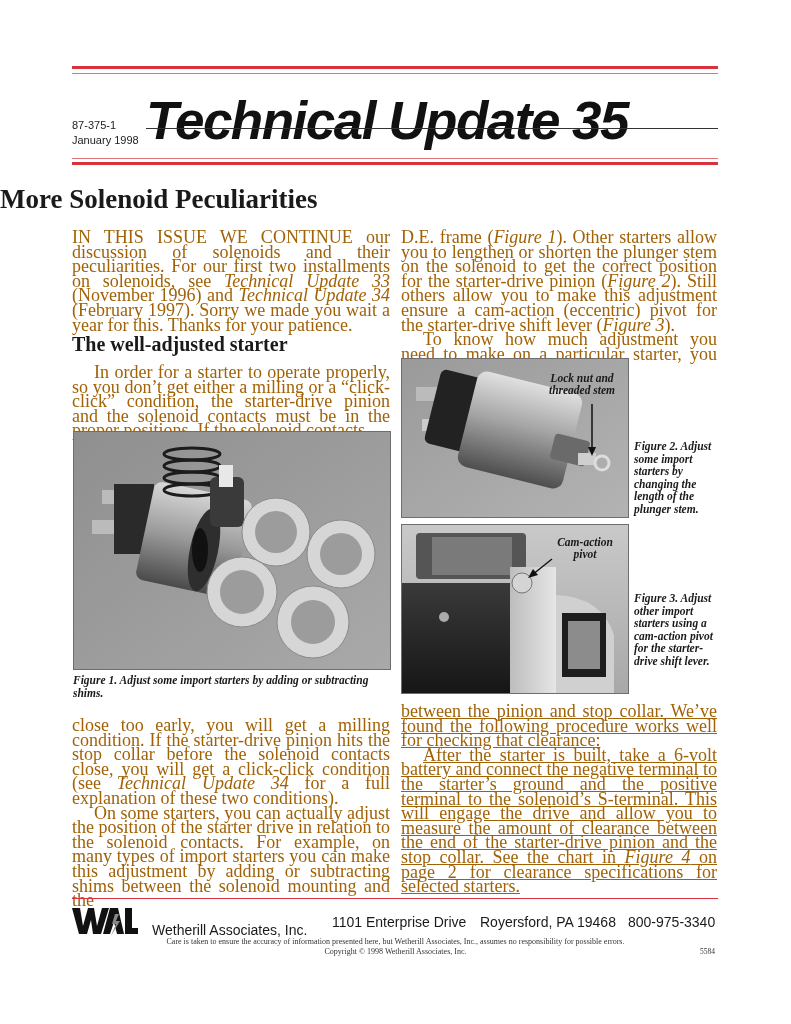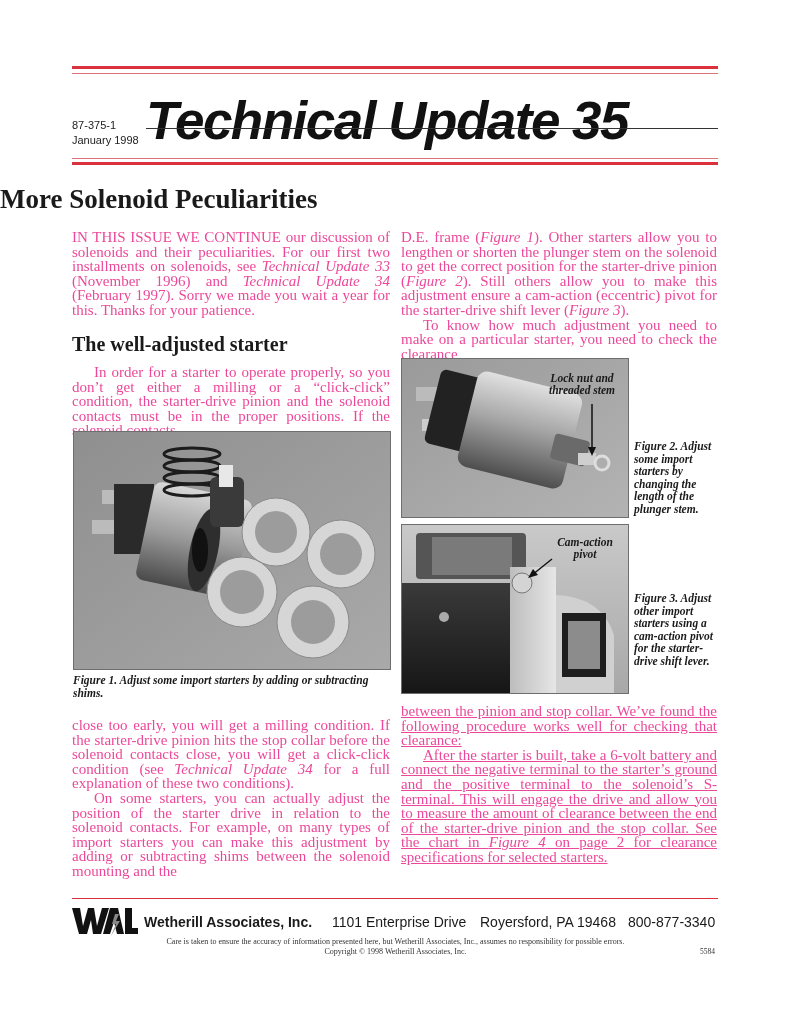--- a/index.html
+++ b/index.html
@@ -9,37 +9,37 @@
 
   .rule-thick { position: absolute; left: 72px; width: 646px; height: 3px; background: #d9313d; }
   .rule-thin  { position: absolute; left: 72px; width: 646px; height: 1px; background: #e0737a; }
 
   .masthead-meta { position: absolute; left: 72px; top: 118px; font-size: 11px; line-height: 15px; color: #222; }
   .masthead-title { position: absolute; left: 146px; top: 90px; font-size: 53px; font-weight: bold; font-style: italic; letter-spacing: -1.5px; color: #111; white-space: nowrap; line-height: 62px; }
   .masthead-strike { position: absolute; left: 146px; top: 128px; width: 572px; height: 1px; background: #333; }
 
   .article-title { position: absolute; left: 0; width: 791px; top: 184px; text-align: left; font-size: 27px; font-weight: bold; color: #1a1a1a; }
 
-  .col { position: absolute; font-size: 15px; line-height: 14.6px; text-align: justify; color: #ec4899; }
+  .col { position: absolute; font-size: 18px; line-height: 14.6px; text-align: justify; color: #a16207; }
   .col p { margin: 0; }
   .col p.indent { text-indent: 22px; }
   .col em { font-style: italic; }
 
   .section-heading { position: absolute; left: 72px; top: 333px; font-size: 20px; font-weight: bold; color: #1a1a1a; }
 
   .photo { position: absolute; background: #9c9c9c; border: 1px solid #6e6e6e; overflow: hidden; }
   .photo svg { display: block; }
 
   .fig-caption { position: absolute; font-size: 11.5px; line-height: 12.6px; font-weight: bold; font-style: italic; color: #1a1a1a; }
   .callout { position: absolute; font-size: 11.5px; line-height: 12.4px; font-weight: bold; font-style: italic; text-align: center; color: #1a1a1a; }
 
   .footer-rule { position: absolute; left: 72px; top: 898px; width: 646px; height: 1px; background: #d9313d; }
   .logo { position: absolute; left: 72px; top: 906px; width: 66px; height: 30px; }
   .footer-line { position: absolute; top: 914px; font-size: 14px; color: #1a1a1a; white-space: nowrap; }
-  .footer-company { left: 144px; font-weight: bold; }
+  .footer-company { left: 152px; font-weight: normal; margin-top: 8px; }
   .footer-disclaimer { position: absolute; left: 0; width: 791px; top: 937px; text-align: center; font-size: 8px; line-height: 10px; color: #333; }
   .footer-code { position: absolute; left: 700px; top: 947px; font-size: 7.5px; color: #333; }
 </style>
 </head>
 <body>
 
 <div class="rule-thick" style="top:66px"></div>
 <div class="rule-thin" style="top:73px"></div>
 
 <div class="masthead-meta sans">
@@ -187,18 +187,18 @@
 <div class="footer-rule"></div>
 <svg class="logo" viewBox="0 0 66 30">
   <polygon points="0,2 8,2 11,20 16,2 22,2 25,20 30,2 37,2 29,28 21,28 19,14 15,28 7,28" fill="#111"></polygon>
   <polygon points="38,2 46,2 52,28 45,28 42,16 38,28 31,28" fill="#111"></polygon>
   <polygon points="43,8 40,18 44,18 39,30 48,15 44,15 47,8" fill="#888"></polygon>
   <polygon points="53,2 60,2 60,22 66,22 66,28 53,28" fill="#111"></polygon>
 </svg>
 <div class="footer-line footer-company sans">Wetherill Associates, Inc.</div>
 <div class="footer-line sans" style="left:332px;">1101 Enterprise Drive</div>
 <div class="footer-line sans" style="left:480px;">Royersford, PA 19468</div>
-<div class="footer-line sans" style="left:628px;">800-877-3340</div>
+<div class="footer-line sans" style="left:628px;">800-975-3340</div>
 <div class="footer-disclaimer serif">
   <div>Care is taken to ensure the accuracy of information presented here, but Wetherill Associates, Inc., assumes no responsibility for possible errors.</div>
   <div>Copyright © 1998 Wetherill Associates, Inc.</div>
 </div>
 <div class="footer-code serif">5584</div>
 
 </body></html>

